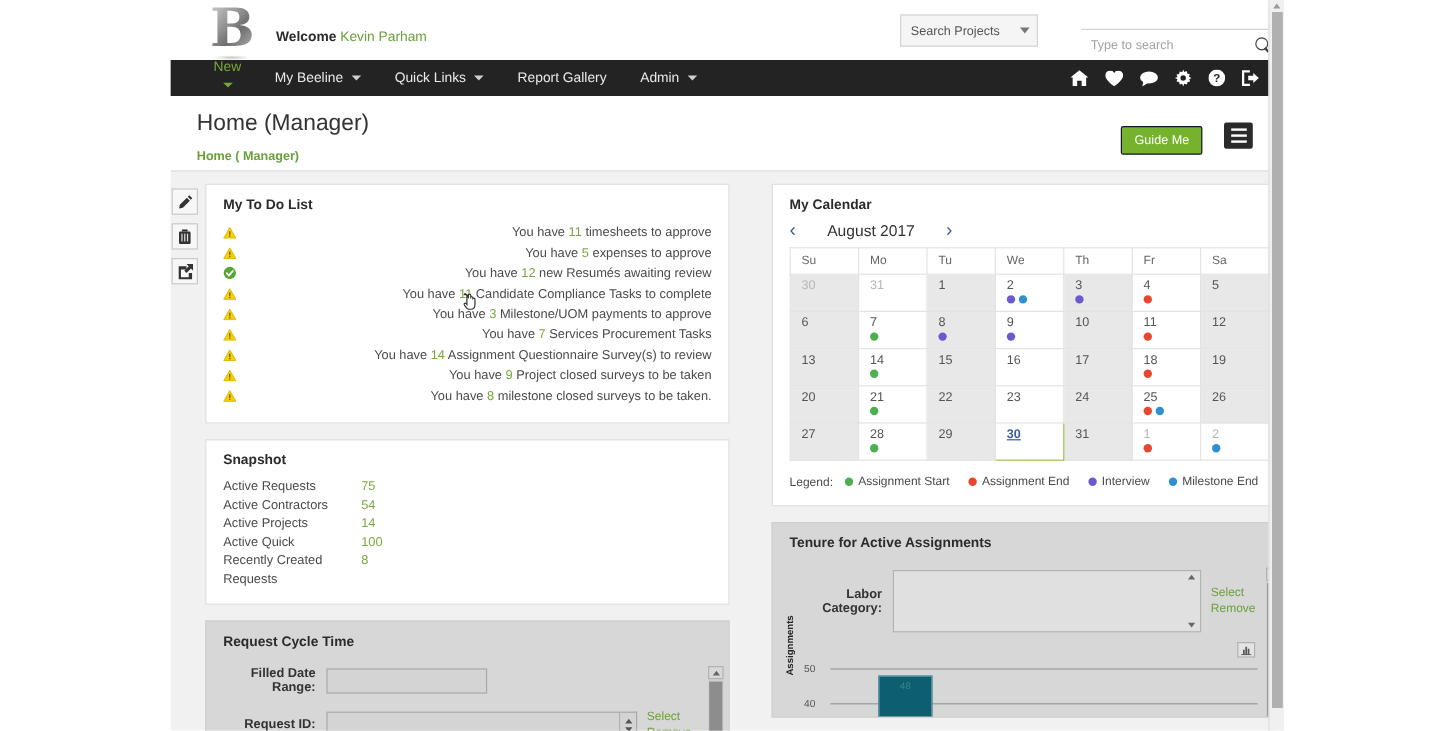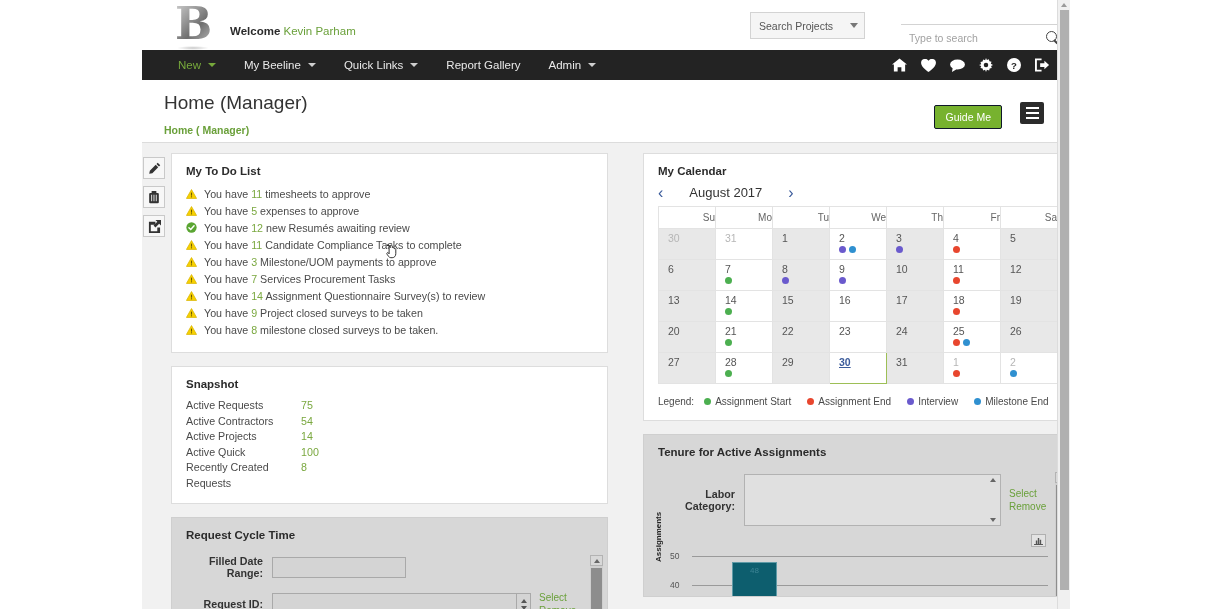--- a/index.html
+++ b/index.html
@@ -72,21 +72,21 @@
   
   .navbar {
     position:relative; height:30px; background:#232323;
     display:flex; align-items:center;
   }
   .nav-left { display:flex; align-items:center; padding-left:22px; }
   .nav-item {
     font-size:11.5px; color:#e9e9e9; padding:0 14px; display:flex; align-items:center;
     height:30px; white-space:nowrap; gap:7px; cursor:pointer;
   }
-  .nav-item.active { color:#76a83b; }
+  .nav-item.active { color:#76a83b;flex-direction:column; }
   .nav-item .cv {
     width:0;height:0;border-left:4px solid transparent;border-right:4px solid transparent;
     border-top:4px solid #cfcfcf;
   }
   .nav-item.active .cv { border-top-color:#76a83b; }
   .nav-right { margin-left:auto; display:flex; align-items:center; gap:14px; padding-right:14px; }
   .nicon { color:#fff; font-size:13px; line-height:1; display:block; cursor:pointer; }
   .nicon svg { display:block; }
 
   
@@ -133,21 +133,21 @@
   }
   .card.grey { background:#d7d7d7; border-color:#cfcfcf; }
   .card-title {
     font-size:11.5px; font-weight:700; color:#2b2b2b; padding:11px 14px 8px 14px;
   }
 
   
   .todo { padding:0 14px 14px 14px; }
   .todo-row {
     display:flex; align-items:center; gap:7px; font-size:10.7px; color:#4a4a4a;
-    line-height:16px; padding:0.5px 0;
+    line-height:16px; padding:0.5px 0;justify-content:space-between;
   }
   .todo-row .num { color:#7aa83f; }
   .ico-warn { width:11px;height:10px; flex:0 0 11px; }
   .ico-ok { width:11px;height:11px; flex:0 0 11px; }
 
   
   .snap { padding:0 14px 12px 14px; }
   .snap-row { display:flex; font-size:10.7px; color:#4a4a4a; line-height:15.5px; }
   .snap-row .k { width:115px; }
   .snap-row .v { color:#7aa83f; }
@@ -180,21 +180,21 @@
   }
   .vscroll .btn-up i{width:0;height:0;border-left:3px solid transparent;border-right:3px solid transparent;border-bottom:4px solid #666;}
   .vscroll .thumb { position:absolute; left:1px; right:1px; top:13px; bottom:0; background:#8d8d8d; }
 
   
   .cal-nav { display:flex; align-items:center; padding:0 0 6px 14px; gap:26px; }
   .cal-arrow { font-size:16px; color:#3b5b9b; cursor:pointer; line-height:14px; }
   .cal-month { font-size:13px; color:#333; }
   table.cal { width:100%; border-collapse:collapse; }
   table.cal th {
-    font-size:10px; color:#666; font-weight:400; text-align:right;
+    font-size:10px; color:#666; font-weight:400; text-align:left;
     padding:5px 0 5px 9px; border:1px solid #e3e3e3; background:#fff; width:14.28%;
   }
   table.cal td {
     border:1px solid #e3e3e3; height:31px; vertical-align:top;
     padding:3px 0 0 9px; font-size:10.5px; color:#555; background:#fff;
   }
   table.cal td.grey { background:#e8e8e8; }
   table.cal td.out { color:#b6b6b6; }
   table.cal td.today { border:1px solid #9dbf56; }
   table.cal td.today .dn { text-decoration:underline; color:#3b5b9b; font-weight:700; }

